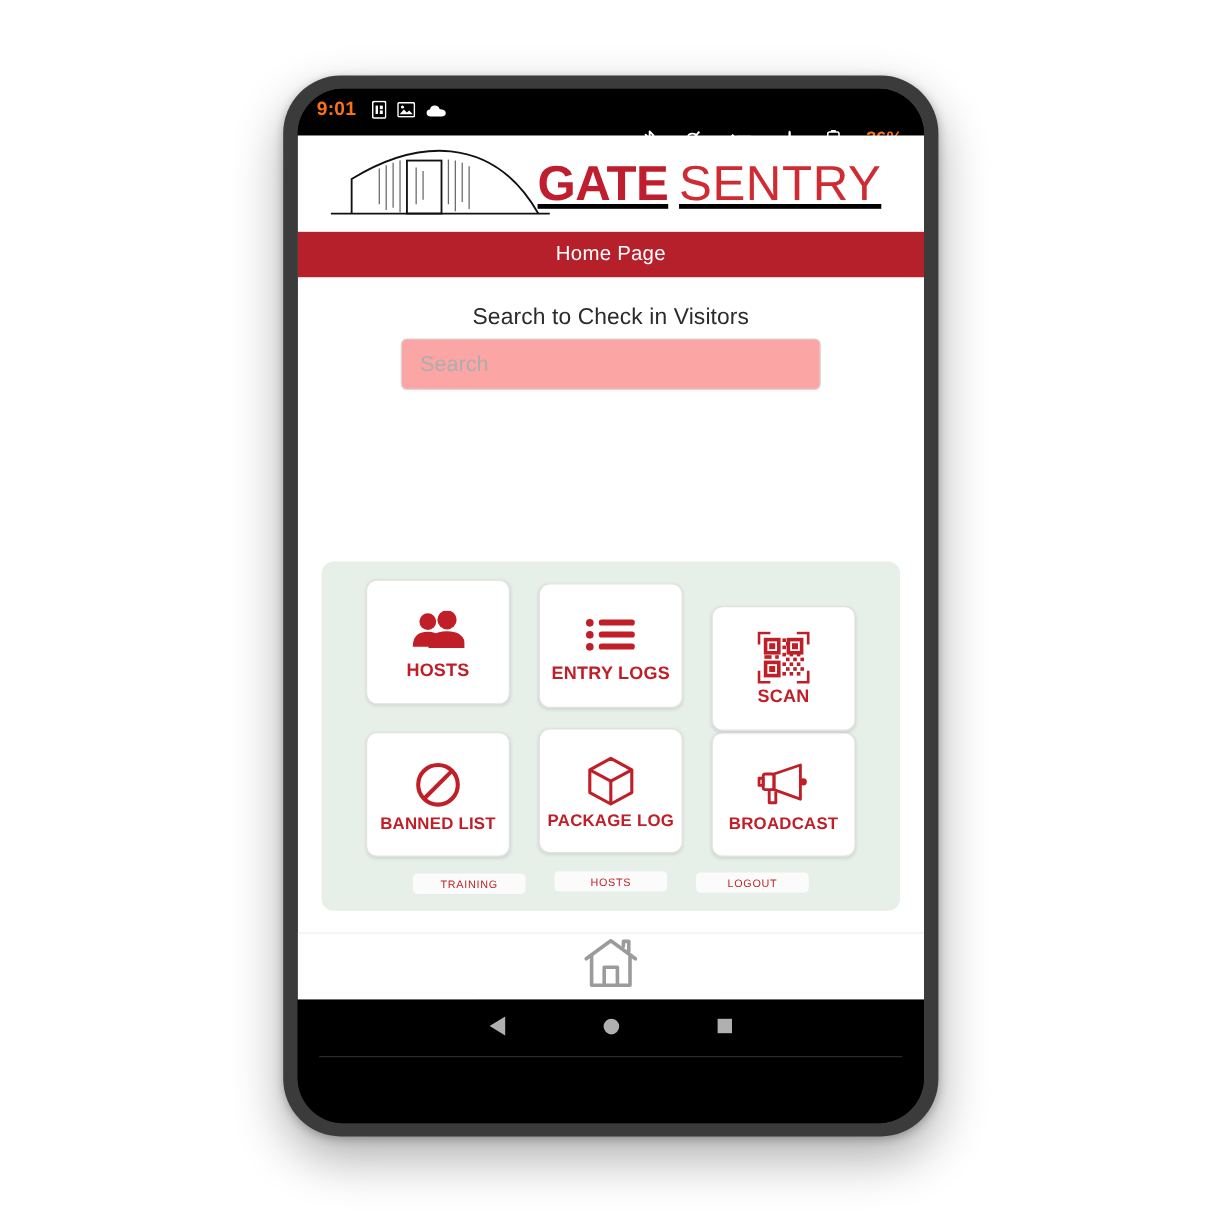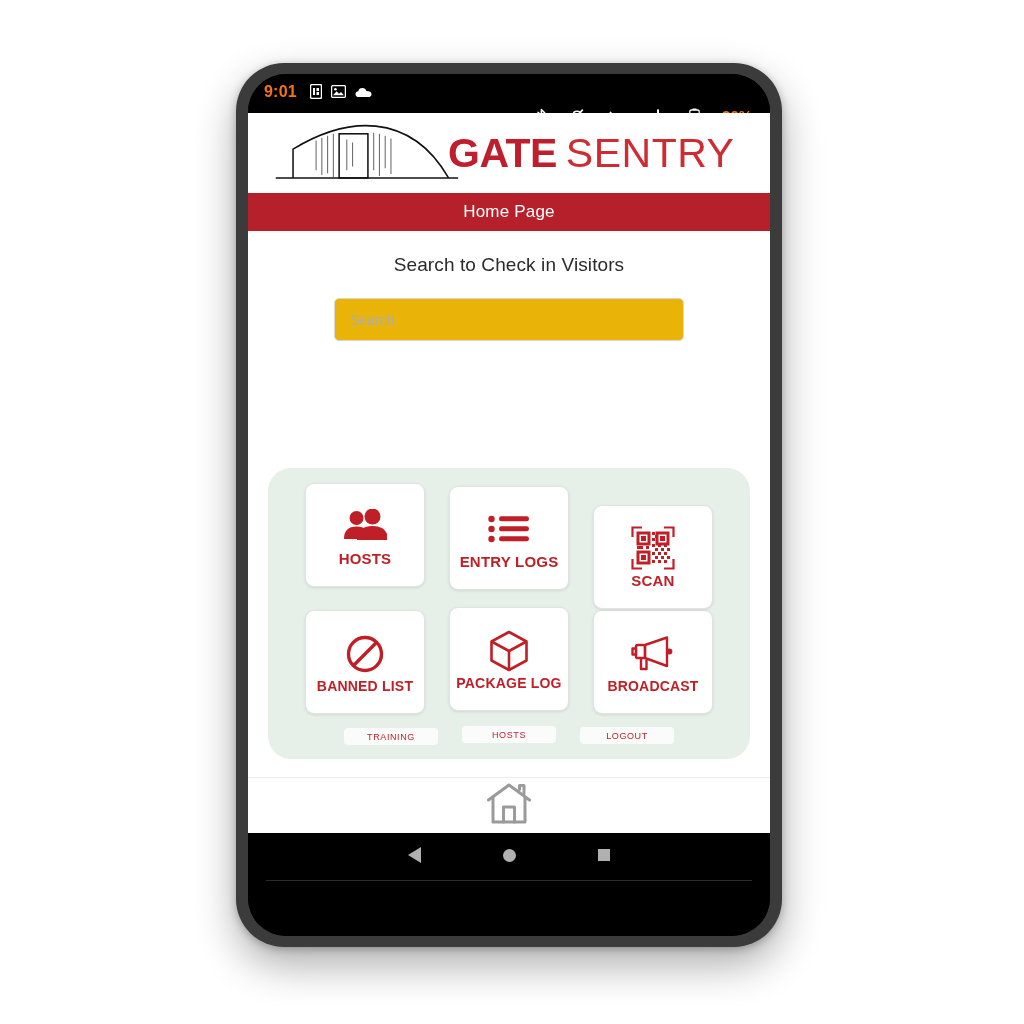--- a/index.html
+++ b/index.html
@@ -100,20 +100,21 @@
     height: 66px;
     flex: 0 0 auto;
     margin-right: -14px;
   }
   #brand-wordmark {
     display: flex;
     align-items: baseline;
     gap: 9px;
     position: relative;
     z-index: 2;
+    text-decoration: underline;
   }
   #brand-gate {
     font-size: 41px;
     font-weight: bold;
     color: #BE1E2D;
     letter-spacing: -0.5px;
   }
   #brand-sentry {
     font-size: 41px;
     font-weight: 300;
@@ -141,43 +142,43 @@
     display: flex;
     flex-direction: column;
     align-items: center;
   }
   #search-heading {
     font-size: 19px;
     color: #2b2b2b;
     letter-spacing: 0.1px;
   }
   #search-input {
-    margin-top: 22px;
+    margin-top: 6px;
     width: 350px;
     height: 43px;
     border: 1px solid #d8d8d8;
     border-radius: 5px;
-    background: #eab308;
+    background: #fca5a5;
     padding: 0 15px;
-    font-size: 14px;
+    font-size: 18px;
     font-family: "Liberation Sans", sans-serif;
     color: #333;
     outline: none;
     box-shadow: 0 1px 2px rgba(0,0,0,0.03);
   }
   #search-input::placeholder { color: #adadad; }
 
   
   #menu-panel {
     position: absolute;
     left: 20px;
     top: 355px;
     width: 482px;
     background: #E7EFE9;
-    border-radius: 23px;
+    border-radius: 10px;
     padding: 18px 0 14px 0;
   }
   .tile-row {
     display: flex;
     justify-content: center;
     gap: 24px;
   }
   .tile-row.row2 { margin-top: 20px; }
   .tile {
     width: 120px;

